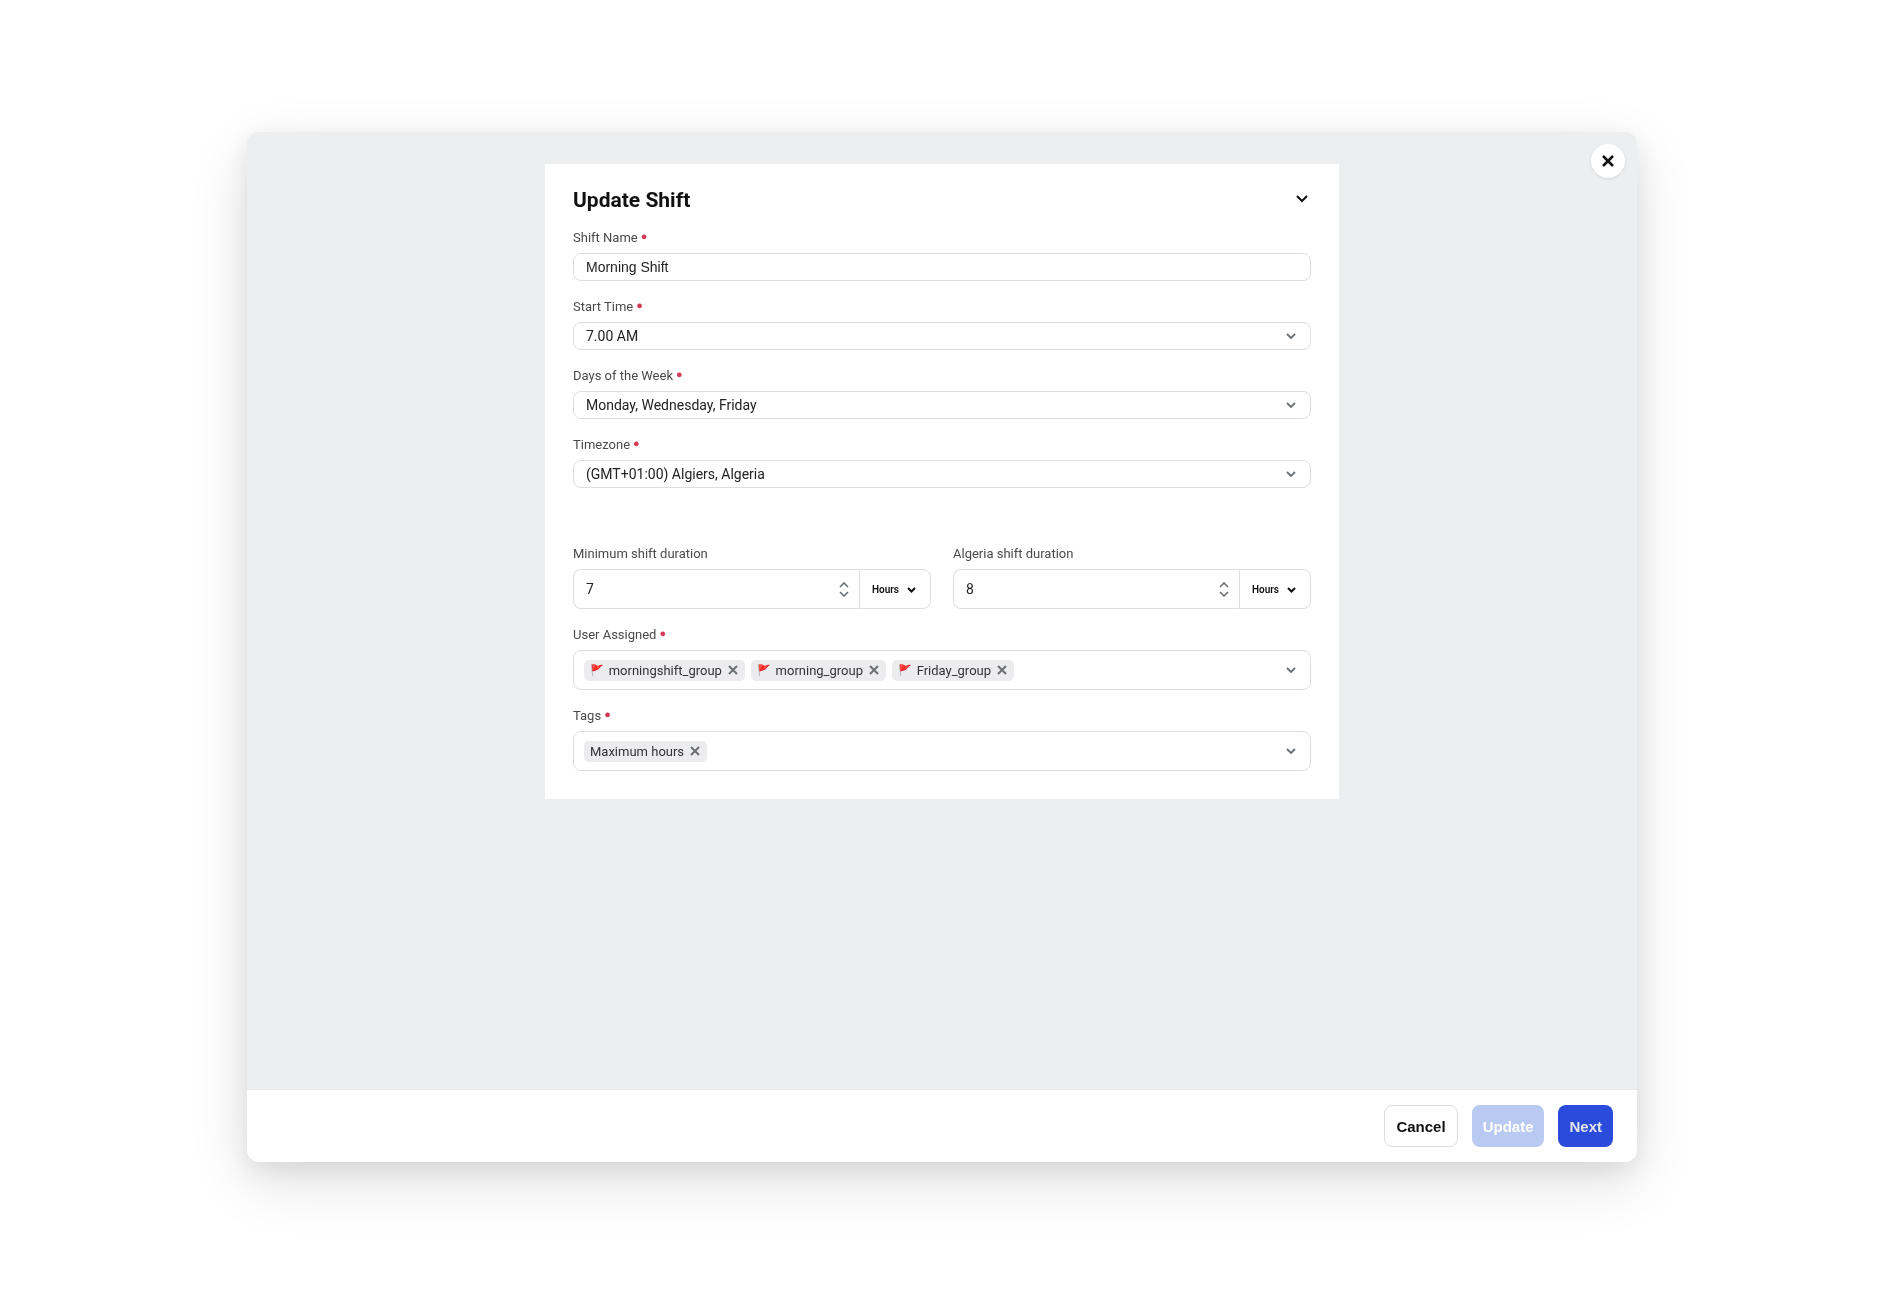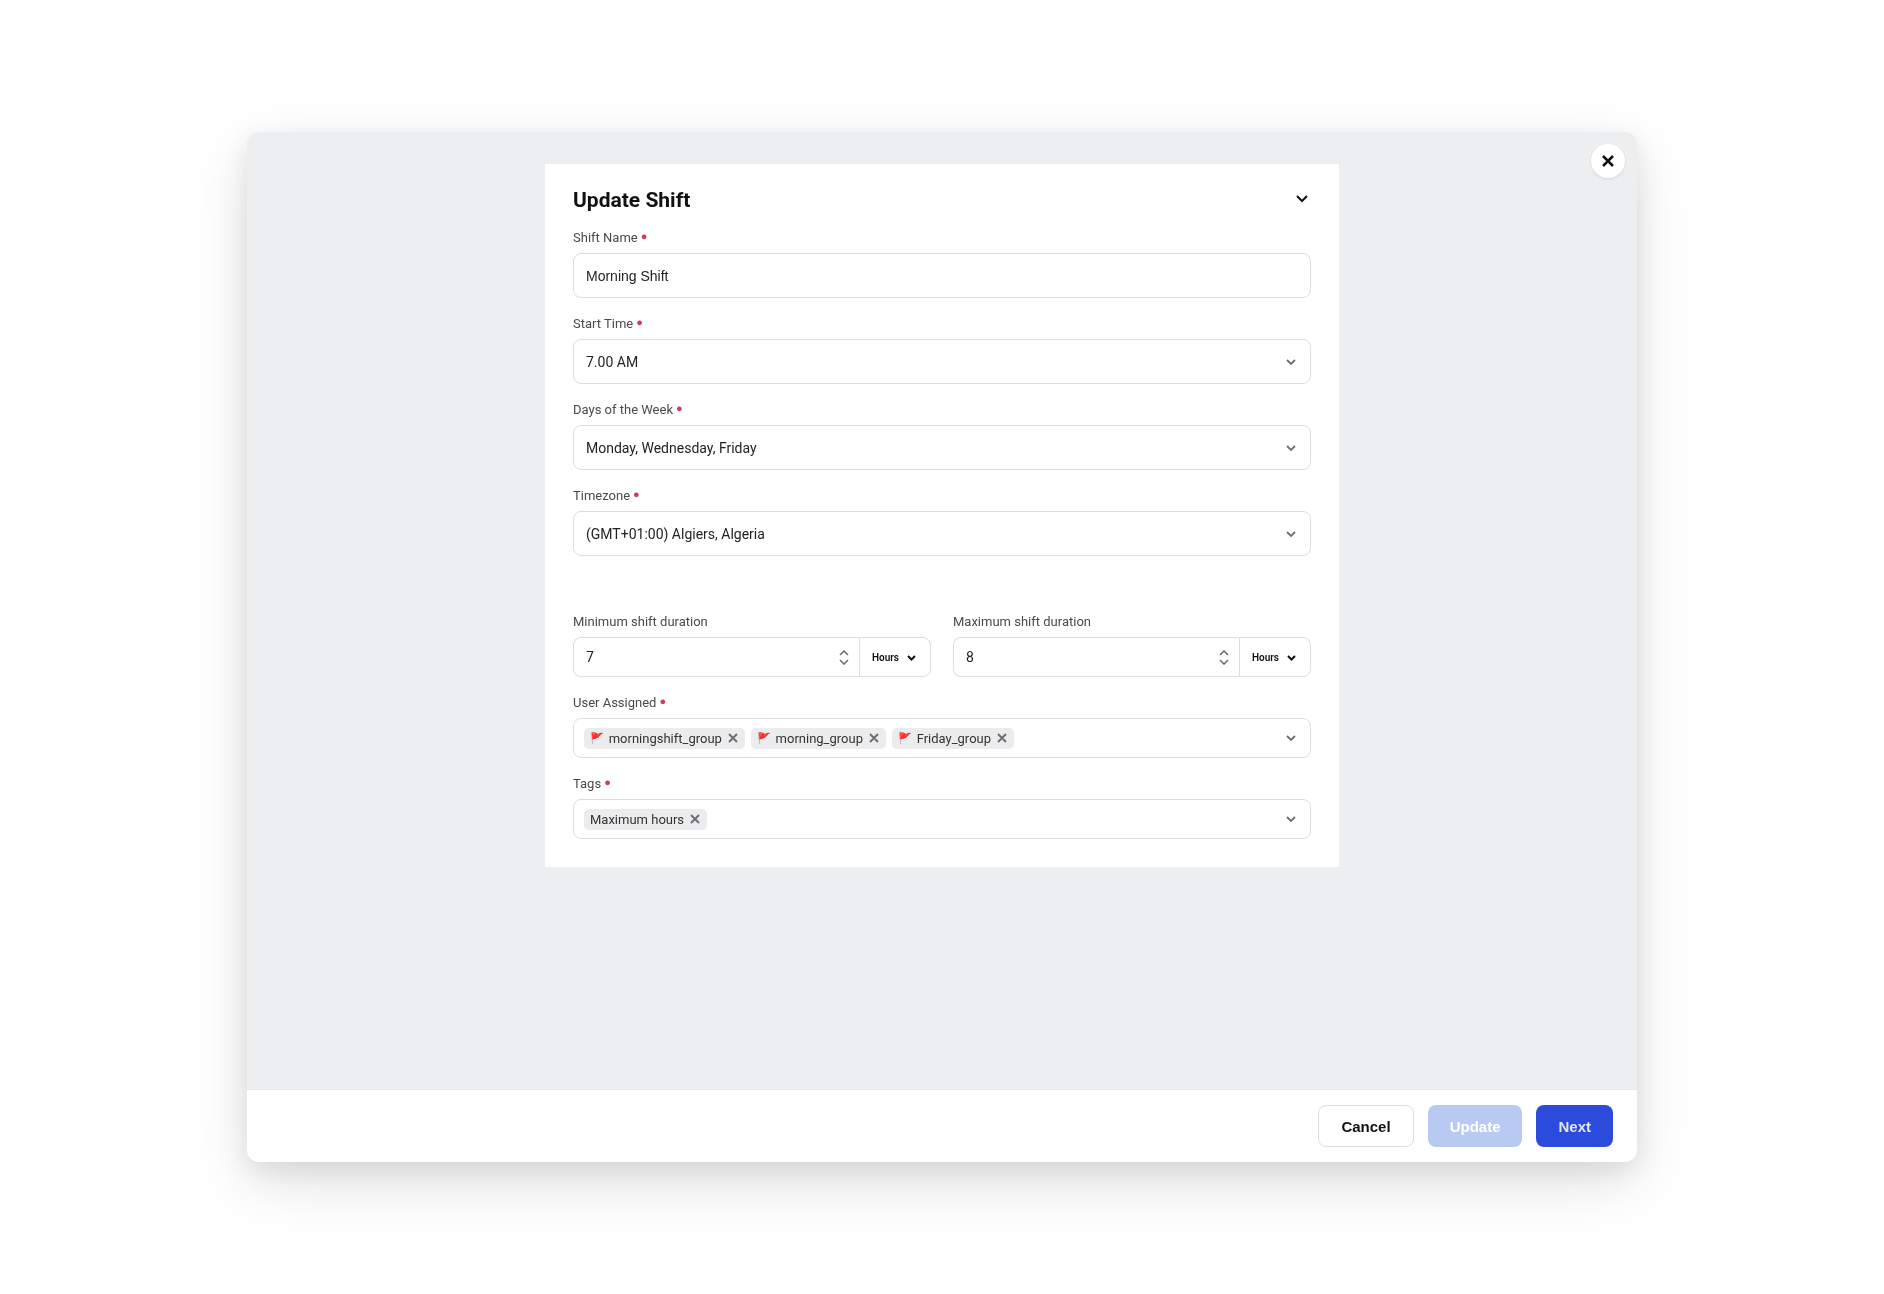--- a/index.html
+++ b/index.html
@@ -74,21 +74,21 @@
     color: #4a4a4a;
     margin-bottom: 8px;
     display: block;
   }
   .req { color: #d33a58; margin-left: 3px; font-size: 11px; position: relative; top: -2px;}
   .control {
     width: 100%;
     border: 1px solid #dcdee1;
     border-radius: 8px;
     background: #fff;
-    height: 45px;
+    height: 28px;
     padding: 0 12px;
     font-size: 14px;
     color: #222;
     display: flex;
     align-items: center;
     justify-content: space-between;
   }
   .control input[type=text] {
     border: none;
     outline: none;
@@ -166,21 +166,21 @@
     background: #fff;
     border-top: 1px solid #e8e8ea;
     border-radius: 0 0 12px 12px;
     padding: 15px 24px;
     display: flex;
     justify-content: flex-end;
     gap: 14px;
   }
   .btn {
     height: 42px;
-    padding: 0 22px;
+    padding: 0 11px;
     border-radius: 8px;
     font-size: 15px;
     font-weight: 600;
     display: inline-flex;
     align-items: center;
     justify-content: center;
     cursor: pointer;
     border: none;
   }
   .btn-secondary { background: #fff; color: #111; border: 1px solid #dcdee1; }
@@ -264,21 +264,21 @@
             </div>
             <div class="unit-box">
               <span>Hours</span>
               <svg viewBox="0 0 13 13">
                   <path d="M3 5 L6.5 8.5 L10 5"></path>
                 </svg>
             </div>
           </div>
         </div>
         <div class="field">
-          <label class="label">Maximum shift duration</label>
+          <label class="label">Algeria shift duration</label>
           <div class="num-wrap">
             <div class="num-box">
               <span class="val">8</span>
               <div class="spinner">
                 <svg viewBox="0 0 10 7">
                     <path d="M1 5 L5 1 L9 5"></path>
                   </svg>
                 <svg viewBox="0 0 10 7">
                     <path d="M1 2 L5 6 L9 2"></path>
                   </svg>

